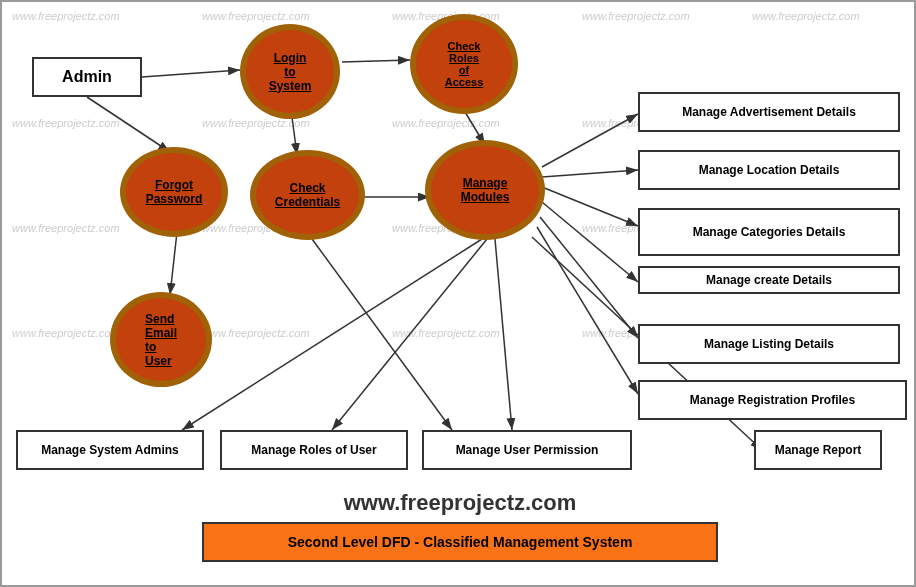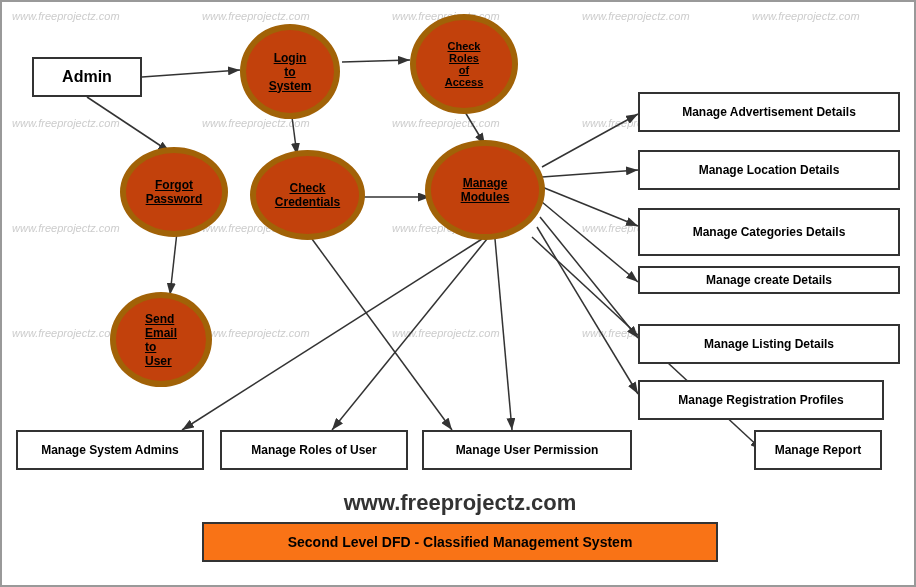--- a/index.html
+++ b/index.html
@@ -221,21 +221,21 @@
   </div>
 
   <div class="node-rect-output" style="top:264px;left:636px;width:262px;height:28px;">
     <span>Manage create Details</span>
   </div>
 
   <div class="node-rect-output" style="top:322px;left:636px;width:262px;height:40px;">
     <span>Manage Listing Details</span>
   </div>
 
-  <div class="node-rect-output" style="top:378px;left:636px;width:246px;height:40px;">
+  <div class="node-rect-output" style="top:378px;left:636px;width:269px;height:40px;">
     <span>Manage Registration Profiles</span>
   </div>
 
   <div class="footer-rect" style="top:428px;left:14px;width:188px;height:40px;">
     <span>Manage System Admins</span>
   </div>
 
   <div class="footer-rect" style="top:428px;left:420px;width:210px;height:40px;">
     <span>Manage User Permission</span>
   </div>

